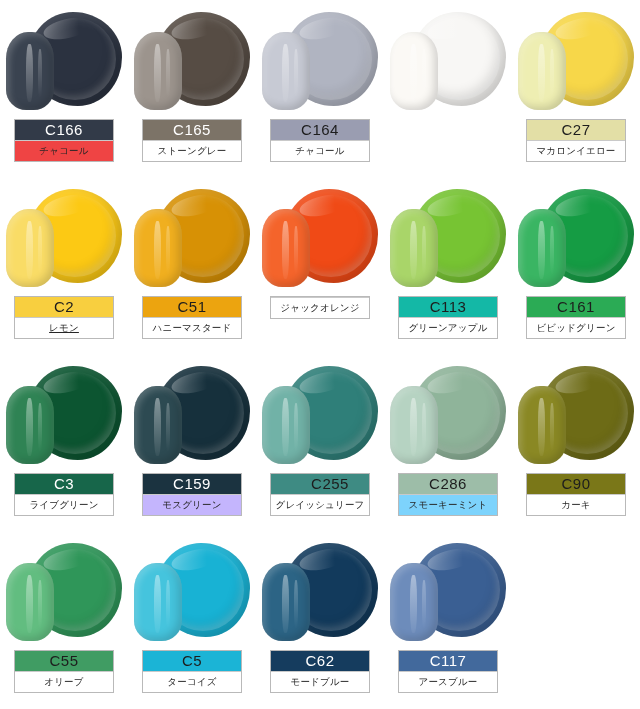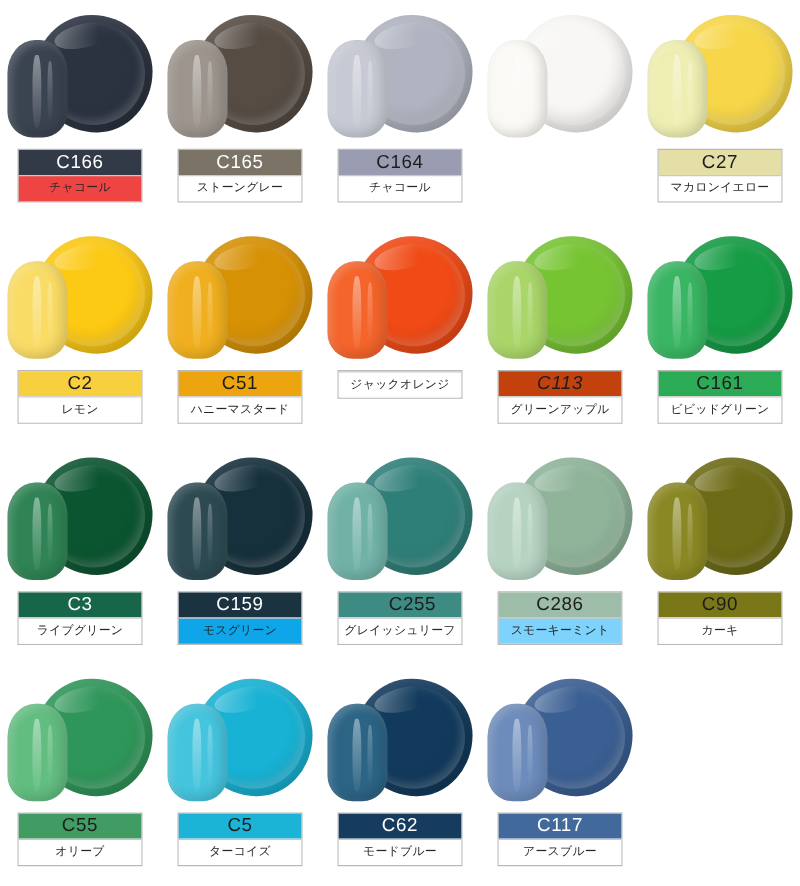--- a/index.html
+++ b/index.html
@@ -171,21 +171,21 @@
         <div class="name" style="background: rgb(255, 255, 255); color: rgb(38, 38, 38);">マカロンイエロー</div>
       </div>
     </div>
     <div class="cell">
       <div class="art">
         <div class="blob" style="background: rgb(252, 201, 20);"></div>
         <div class="nail" style="background: rgb(249, 220, 102);"></div>
       </div>
       <div class="label">
         <div class="code" style="background: rgb(248, 207, 63); color: rgb(29, 29, 29);">C2</div>
-        <div class="name" style="background: rgb(255, 255, 255); color: rgb(38, 38, 38);">レモン</div>
+        <div class="name" style="background: rgb(255, 255, 255); color: rgb(38, 38, 38); text-decoration: underline;">レモン</div>
       </div>
     </div>
     <div class="cell">
       <div class="art">
         <div class="blob" style="background: rgb(215, 145, 5);"></div>
         <div class="nail" style="background: rgb(240, 175, 31);"></div>
       </div>
       <div class="label">
         <div class="code" style="background: rgb(236, 164, 15); color: rgb(29, 29, 29);">C51</div>
         <div class="name" style="background: rgb(255, 255, 255); color: rgb(38, 38, 38);">ハニーマスタード</div>
@@ -199,21 +199,21 @@
       <div class="label">
         <div class="name" style="background: rgb(255, 255, 255); color: rgb(38, 38, 38);">ジャックオレンジ</div>
       </div>
     </div>
     <div class="cell">
       <div class="art">
         <div class="blob" style="background: rgb(119, 196, 51);"></div>
         <div class="nail" style="background: rgb(169, 213, 105);"></div>
       </div>
       <div class="label">
-        <div class="code" style="background: #c2410c; color: rgb(29, 29, 29); font-style: italic;">C113</div>
+        <div class="code" style="background: #14b8a6; color: rgb(29, 29, 29);">C113</div>
         <div class="name" style="background: rgb(255, 255, 255); color: rgb(38, 38, 38);">グリーンアップル</div>
       </div>
     </div>
     <div class="cell">
       <div class="art">
         <div class="blob" style="background: rgb(21, 156, 68);"></div>
         <div class="nail" style="background: rgb(58, 181, 99);"></div>
       </div>
       <div class="label">
         <div class="code" style="background: rgb(43, 171, 85); color: rgb(29, 29, 29);">C161</div>
@@ -230,21 +230,21 @@
         <div class="name" style="background: rgb(255, 255, 255); color: rgb(38, 38, 38);">ライブグリーン</div>
       </div>
     </div>
     <div class="cell">
       <div class="art">
         <div class="blob" style="background: rgb(22, 48, 60);"></div>
         <div class="nail" style="background: rgb(45, 74, 82);"></div>
       </div>
       <div class="label">
         <div class="code" style="background: rgb(27, 51, 64); color: rgb(255, 255, 255);">C159</div>
-        <div class="name" style="background: #0ea5e9; color: rgb(38, 38, 38);">モスグリーン</div>
+        <div class="name" style="background: #c4b5fd; color: rgb(38, 38, 38);">モスグリーン</div>
       </div>
     </div>
     <div class="cell">
       <div class="art">
         <div class="blob" style="background: rgb(47, 127, 121);"></div>
         <div class="nail" style="background: rgb(113, 178, 167);"></div>
       </div>
       <div class="label">
         <div class="code" style="background: rgb(62, 139, 131); color: rgb(29, 29, 29); padding-left: 20px;">C255</div>
         <div class="name" style="background: rgb(255, 255, 255); color: rgb(38, 38, 38);">グレイッシュリーフ</div>

